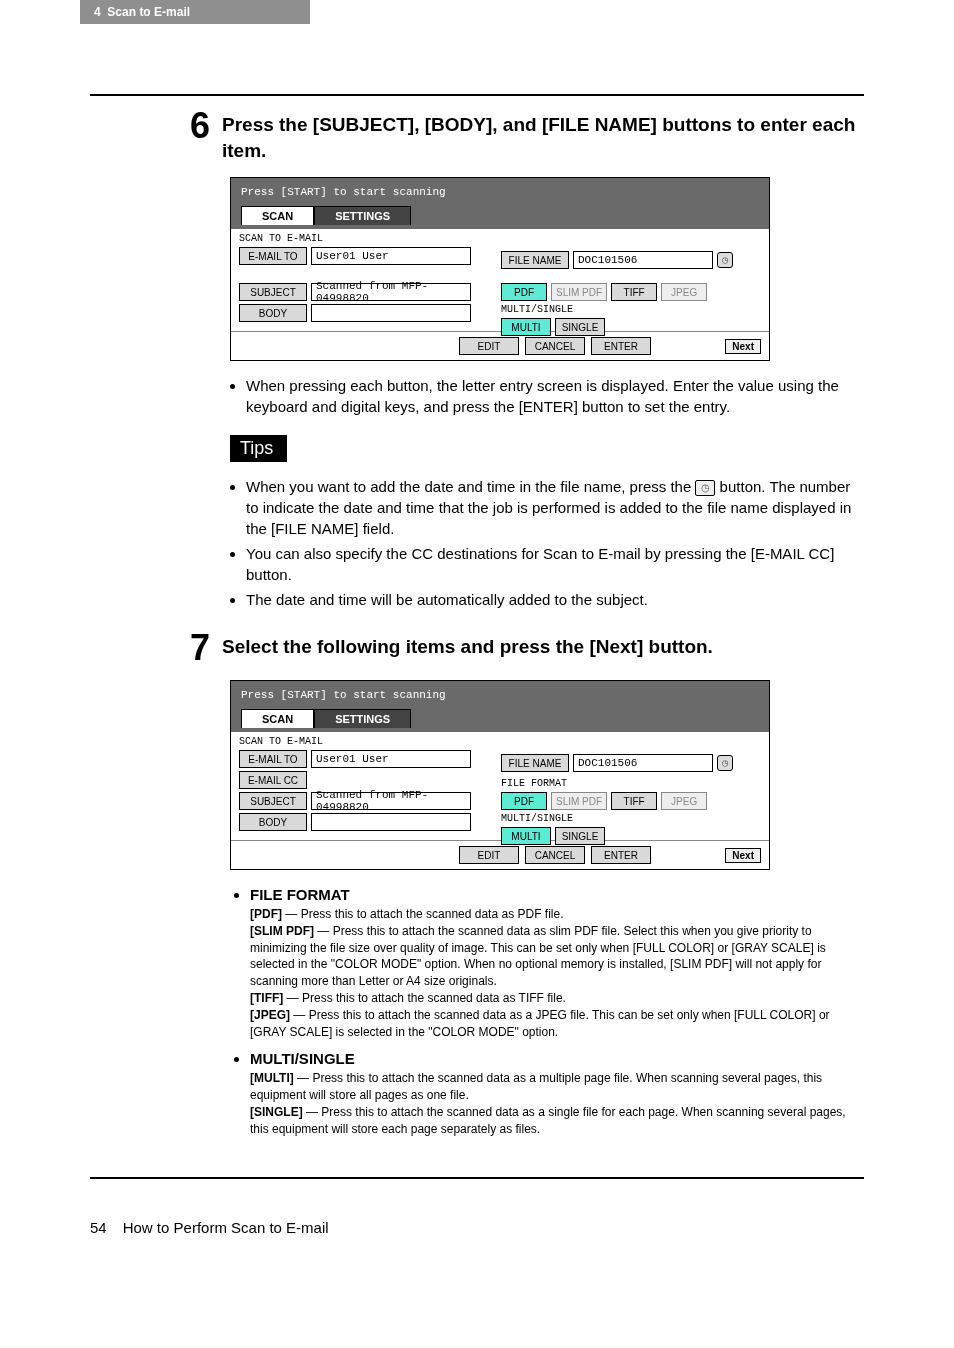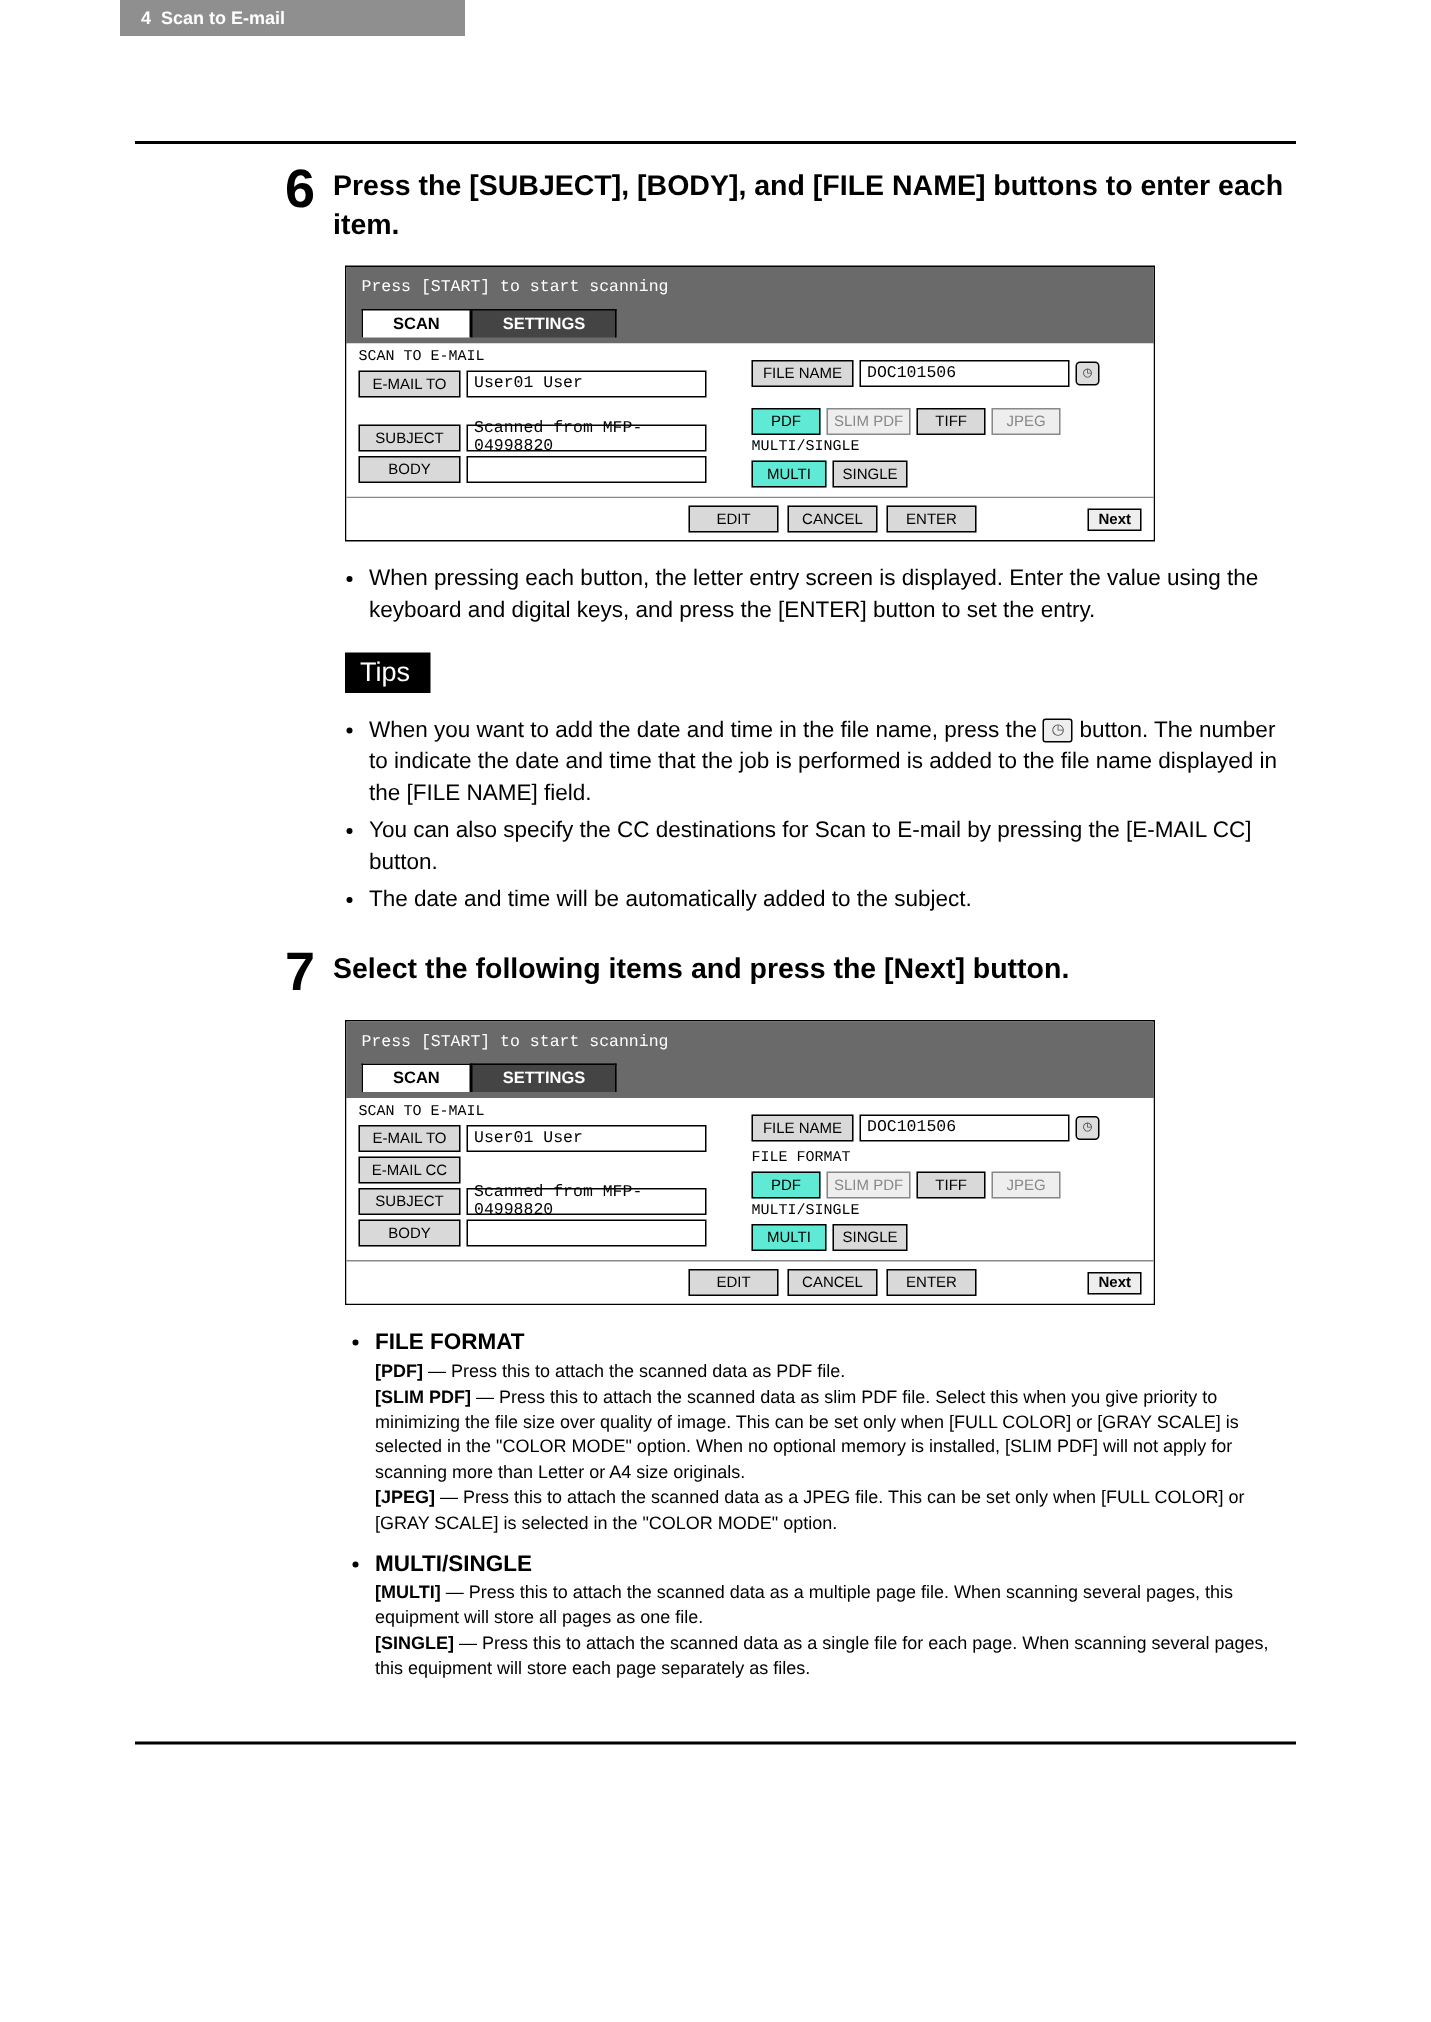--- a/index.html
+++ b/index.html
@@ -18,21 +18,21 @@
   .ss-tab { background: #fff; color: #000; padding: 3px 20px; border: 1px solid #000; font-family: Arial, sans-serif; font-weight: bold; font-size: 11px; border-bottom: none; }
   .ss-tab.inactive { background: #444; color: #fff; }
   .ss-body { padding: 4px 8px 6px 8px; background: #fff; position: relative; }
   .ss-section-label { font-size: 10px; }
   .ss-row { display:flex; align-items:center; gap:4px; margin: 3px 0; }
   .ss-btn { display:inline-flex; align-items:center; justify-content:center; background:#d9d9d9; border:1px solid #000; padding:2px 4px; font-family: Arial, sans-serif; font-size:10px; min-width:60px; height:18px; }
   .ss-btn.wide { min-width: 68px; }
   .ss-btn.sel { background:#5eead4; }
   .ss-btn.light { background:#eee; color:#888; border-color:#888;}
   .ss-input { border:1px solid #000; padding:2px 4px; font-family:"Courier New", monospace; font-size:11px; background:#fff; height:18px; display:inline-flex; align-items:center; }
-  .ss-right { position:absolute; left: 270px; top: 2px; right: 8px; padding-top: 6px;}
+  .ss-right { position:absolute; left: 270px; top: 13px; right: 8px; padding-top: 6px;}
   .ss-right-col { display:flex; flex-direction:column; gap:3px; }
   .format-row { display:flex; gap:4px; }
   .clock-icon { width:16px; height:16px; border:1px solid #000; border-radius:3px; display:inline-flex; align-items:center; justify-content:center; background:#ddd; font-size:10px; color:#555;}
   .ss-bottom { display:flex; align-items:center; justify-content:flex-end; gap:6px; padding:5px 8px; border-top:1px solid #888; background:#fff;}
   .ss-bottom .spacer { flex:1; }
   .ss-bottom .edit-btn { margin-left:220px;}
   .next-btn { border:1px solid #000; background:#eee; padding:1px 6px; font-size:10px; font-weight:bold; font-family:Arial,sans-serif;}
   .bullets { margin-left: 50px; }
   .bullets li { margin: 4px 0 4px 16px; line-height: 1.4; font-size: 15px; list-style: disc; }
   .tips-badge { display:inline-block; background:#000; color:#fff; padding:3px 14px 3px 10px; font-size:18px; margin: 14px 0 10px 50px; }
@@ -195,25 +195,30 @@
         <span class="next-btn">Next</span>
       </div>
     </div>
 
     <div class="section-block">
       <ul class="sub-bullets">
         <li>
           <span class="h">FILE FORMAT</span>
           <div class="txt"><b>[PDF]</b> — Press this to attach the scanned data as PDF file.</div>
           <div class="txt"><b>[SLIM PDF]</b> — Press this to attach the scanned data as slim PDF file.  Select this when you give priority to minimizing the file size over quality of image.  This can be set only when [FULL COLOR] or [GRAY SCALE] is selected in the "COLOR MODE" option.  When no optional memory is installed, [SLIM PDF] will not apply for scanning more than Letter or A4 size originals.</div>
+          <div class="txt"><b>[TIFF]</b> — Press this to attach the scanned data as TIFF file.</div>
           <div class="txt"><b>[JPEG]</b> — Press this to attach the scanned data as a JPEG file.  This can be set only when [FULL COLOR] or [GRAY SCALE] is selected in the "COLOR MODE" option.</div>
         </li>
         <li>
           <span class="h">MULTI/SINGLE</span>
           <div class="txt"><b>[MULTI]</b> — Press this to attach the scanned data as a multiple page file.  When scanning several pages, this equipment will store all pages as one file.</div>
           <div class="txt"><b>[SINGLE]</b> — Press this to attach the scanned data as a single file for each page.  When scanning several pages, this equipment will store each page separately as files.</div>
         </li>
       </ul>
     </div>
   </div>
 
   <div class="footer-hr"></div>
+  <div class="footer">
+    <span>54</span>
+    <span>How to Perform Scan to E-mail</span>
+  </div>
 </div>
 
 </body></html>

